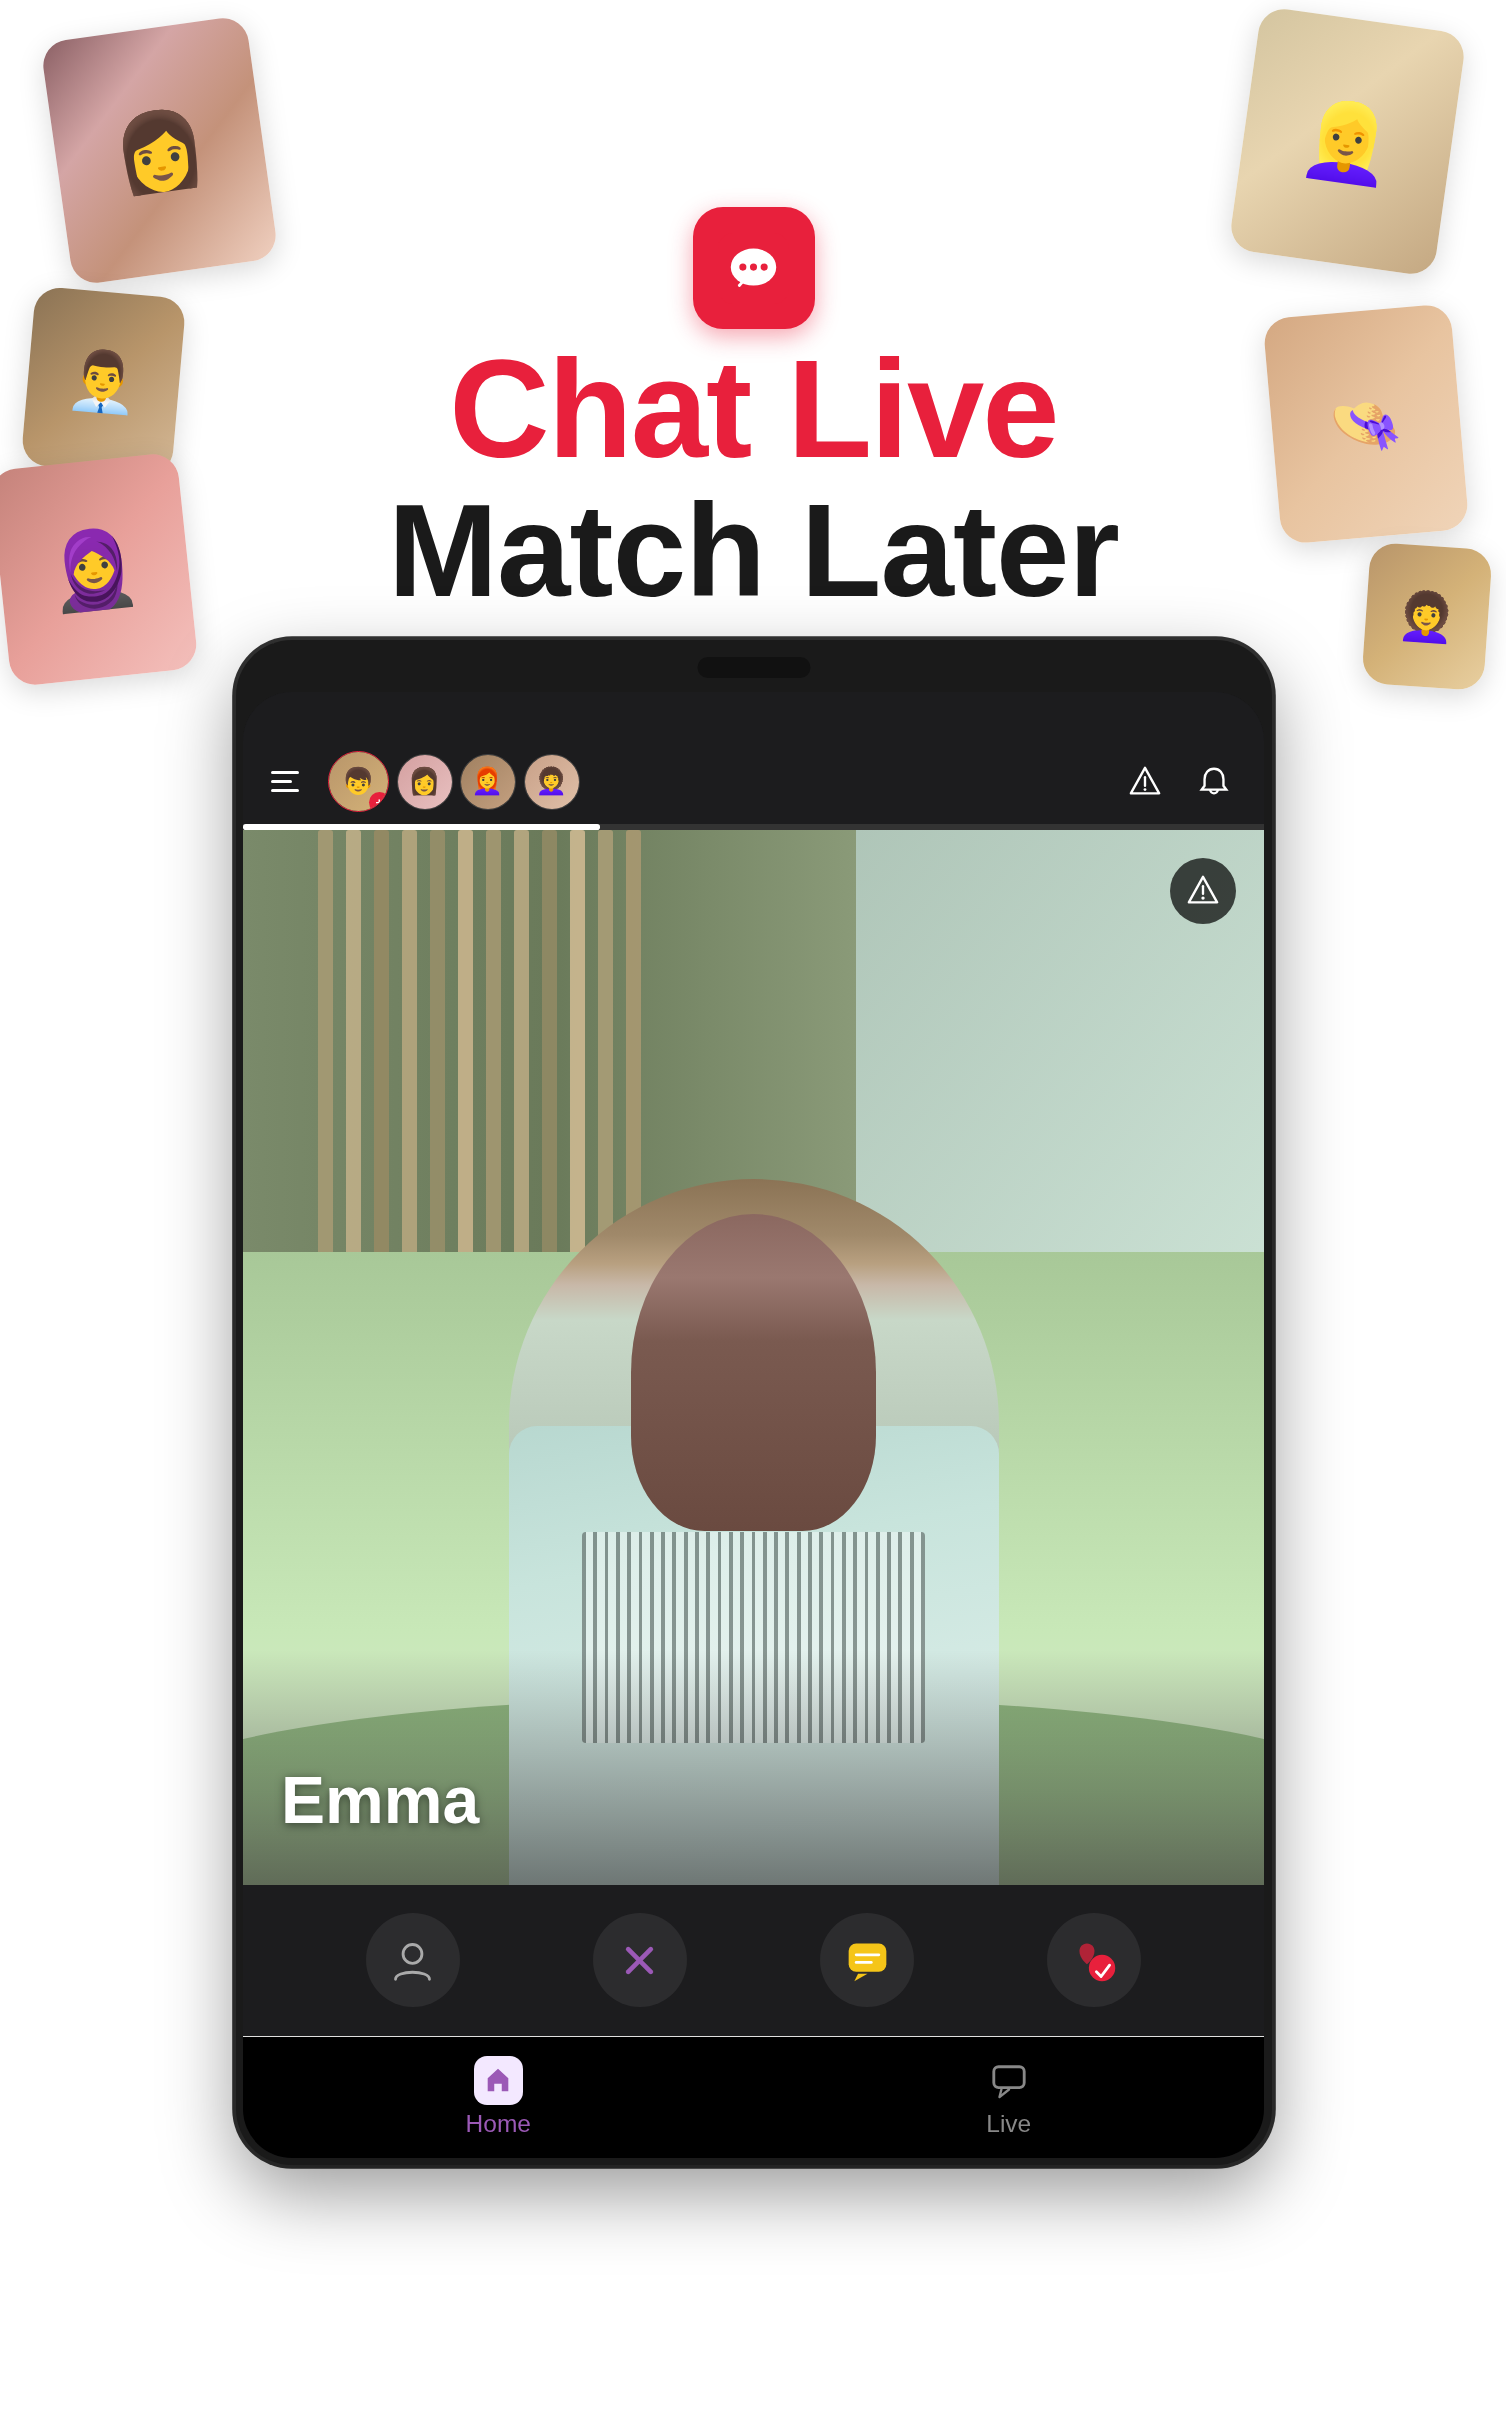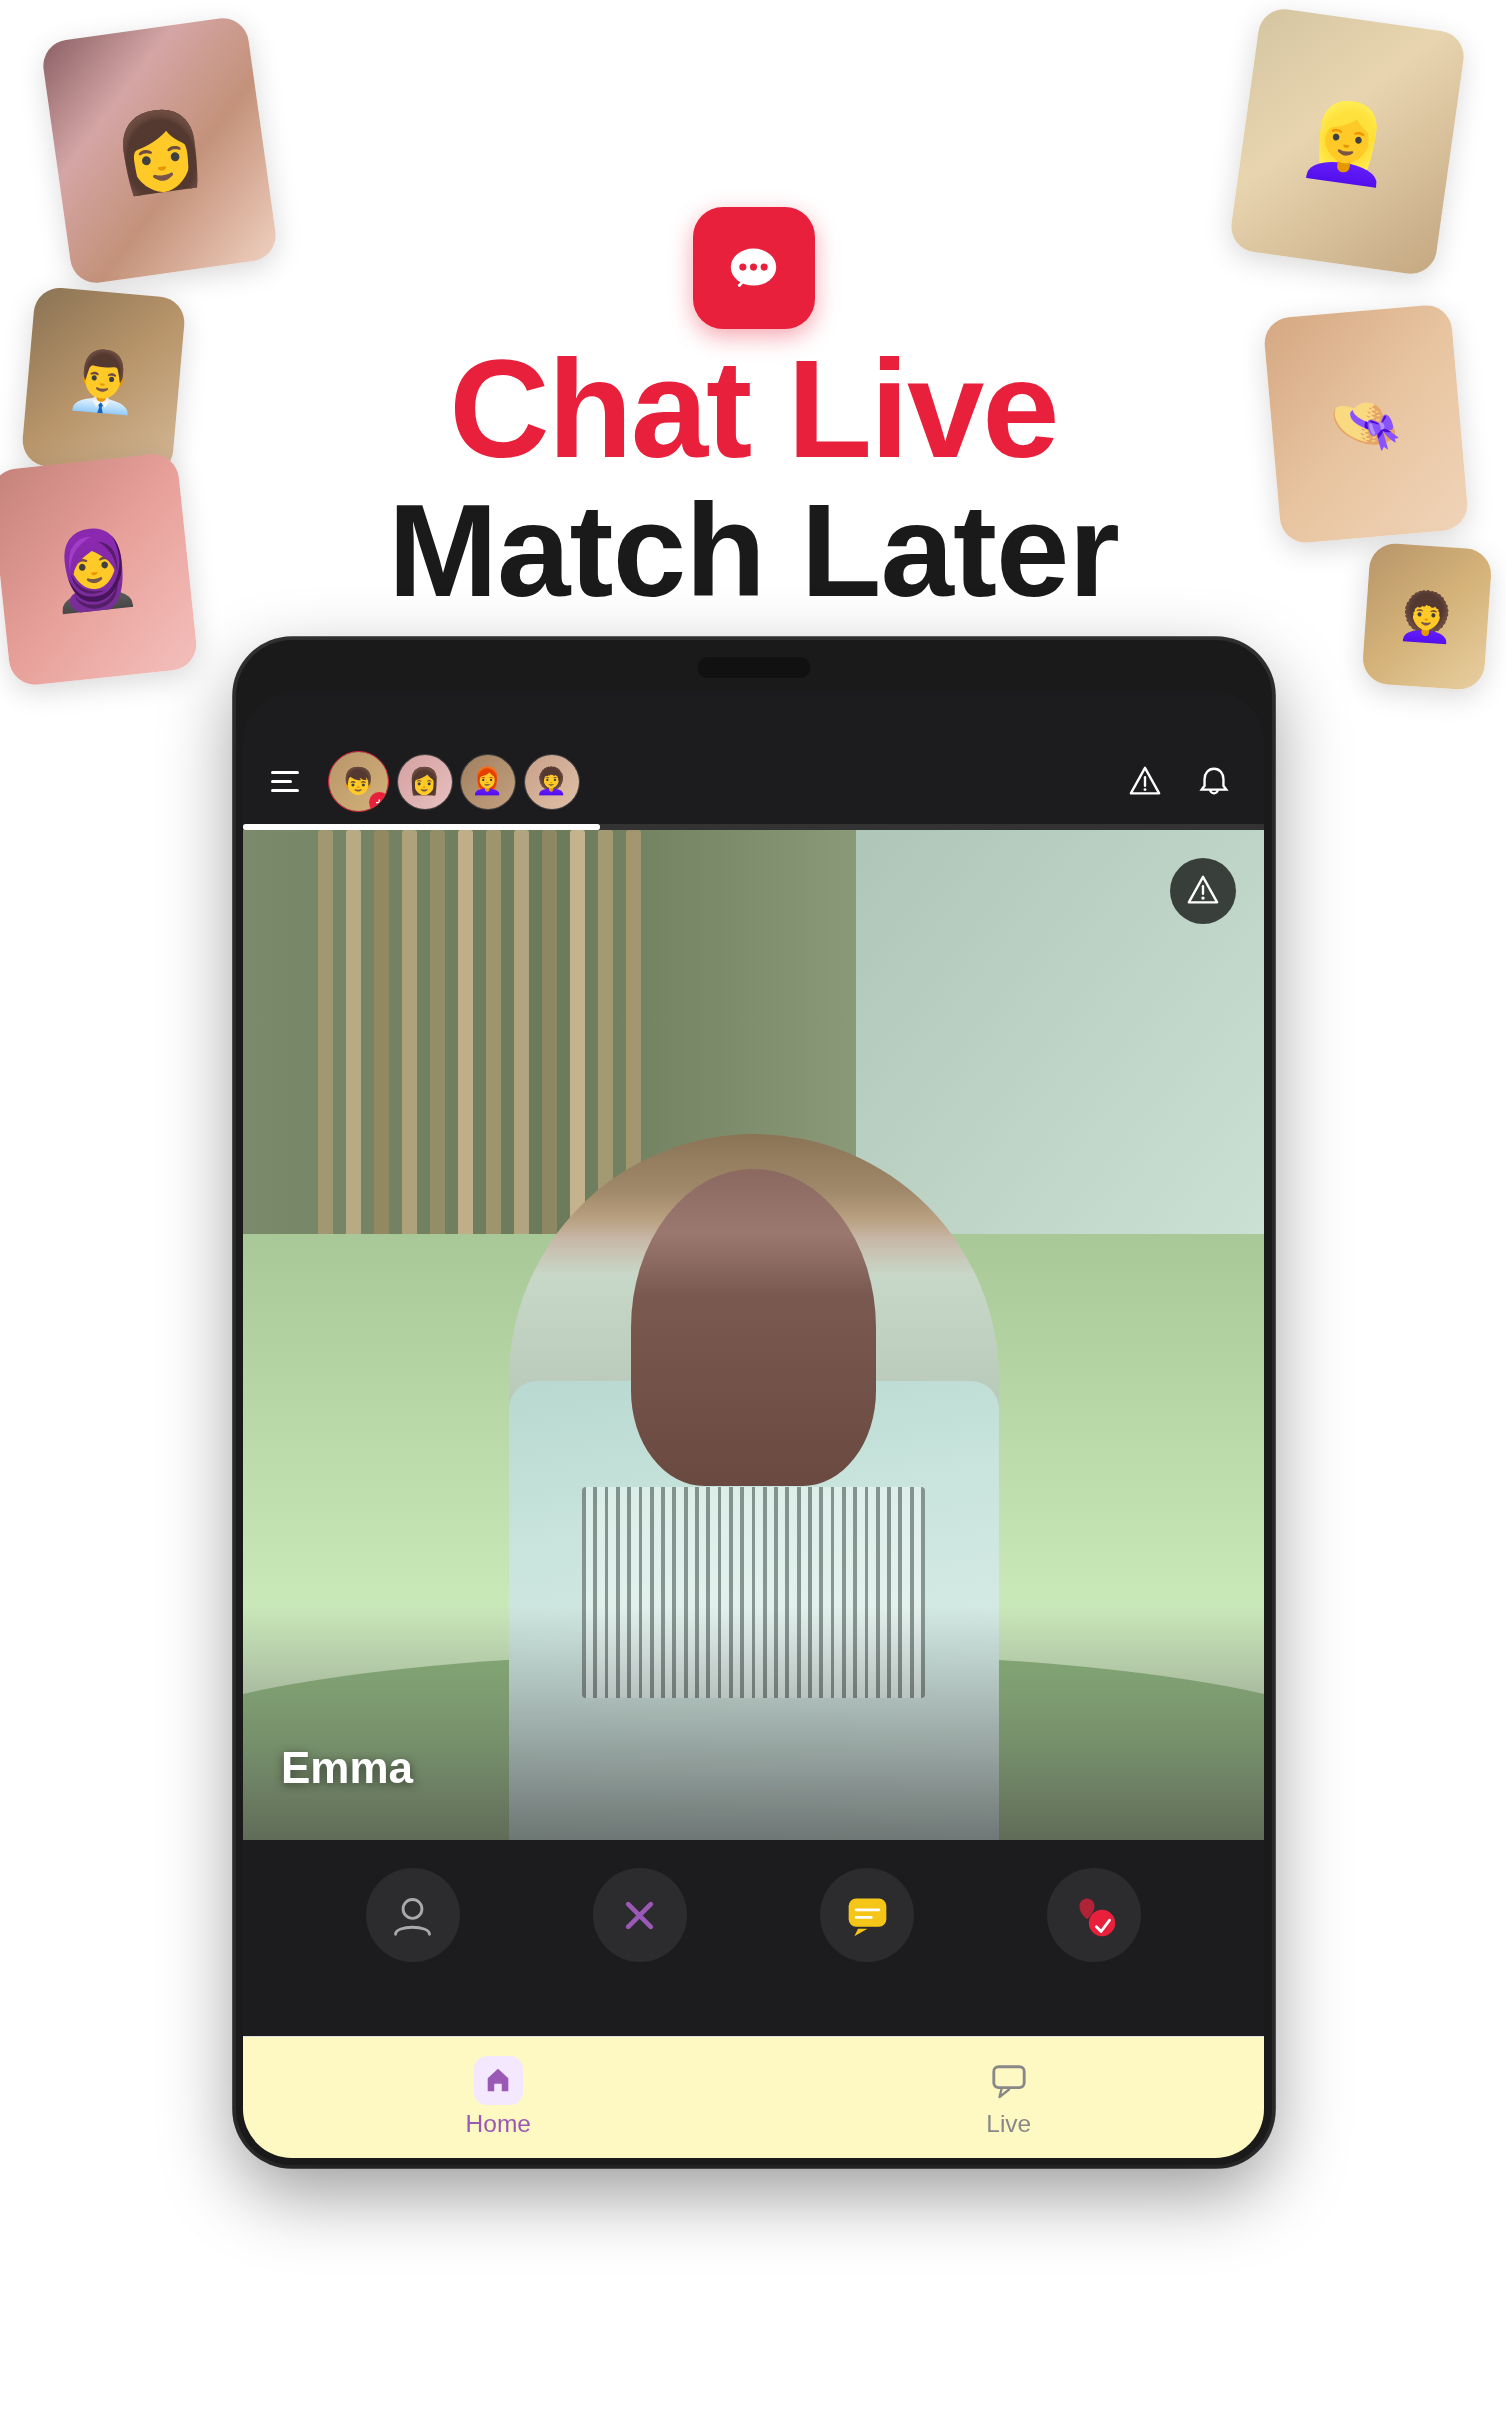--- a/index.html
+++ b/index.html
@@ -294,21 +294,21 @@
       align-items: center;
       justify-content: center;
       z-index: 5;
     }
 
     
     .profile-name {
       position: absolute;
       bottom: 47px;
       left: 38px;
-      font-size: 44px;
+      font-size: 66px;
       font-weight: 800;
       color: #ffffff;
       text-shadow: 0 1.9px 9.4px rgba(0,0,0,0.5);
       z-index: 10;
     }
 
     
     .action-buttons {
       height: 151px;
       background: #1c1c1e;
@@ -330,27 +330,26 @@
     }
 
     .action-btn.profile-btn { background: #2c2c2e; }
     .action-btn.skip-btn { background: #2c2c2e; }
     .action-btn.chat-btn { background: #2c2c2e; }
     .action-btn.like-btn { background: #2c2c2e; }
 
     
     .tab-bar {
       height: 122px;
-      background: #fef9c3;
+      background: #000000;
       border-top: 0.9px solid #e0e0e0;
       display: flex;
       align-items: center;
       justify-content: space-around;
       flex-shrink: 0;
-      margin-top: 45px;
     }
 
     .tab-item {
       display: flex;
       flex-direction: column;
       align-items: center;
       gap: 5.6px;
       flex: 1;
       cursor: pointer;
     }

